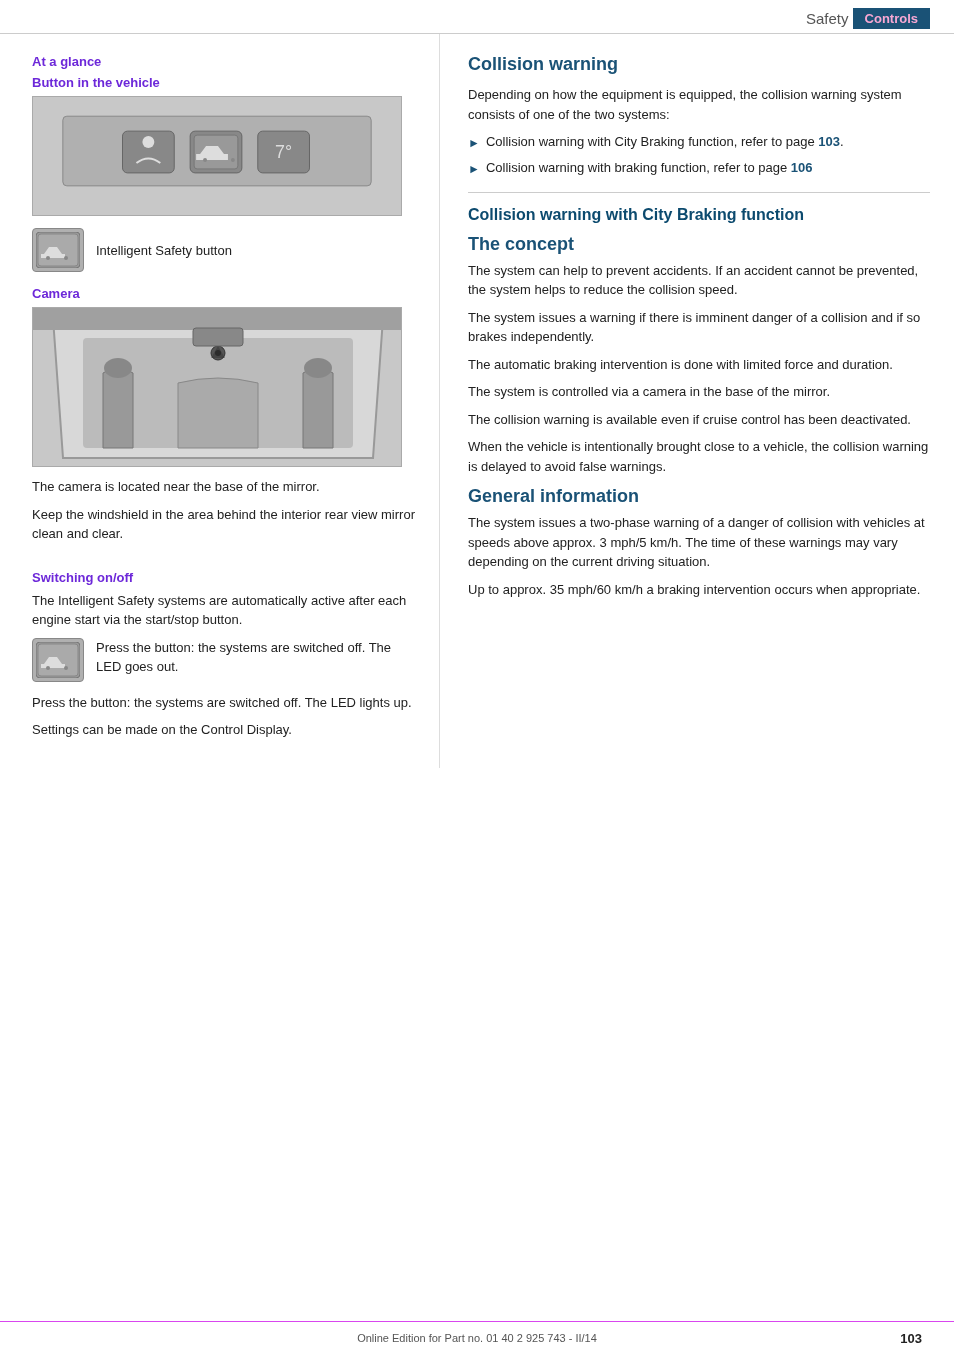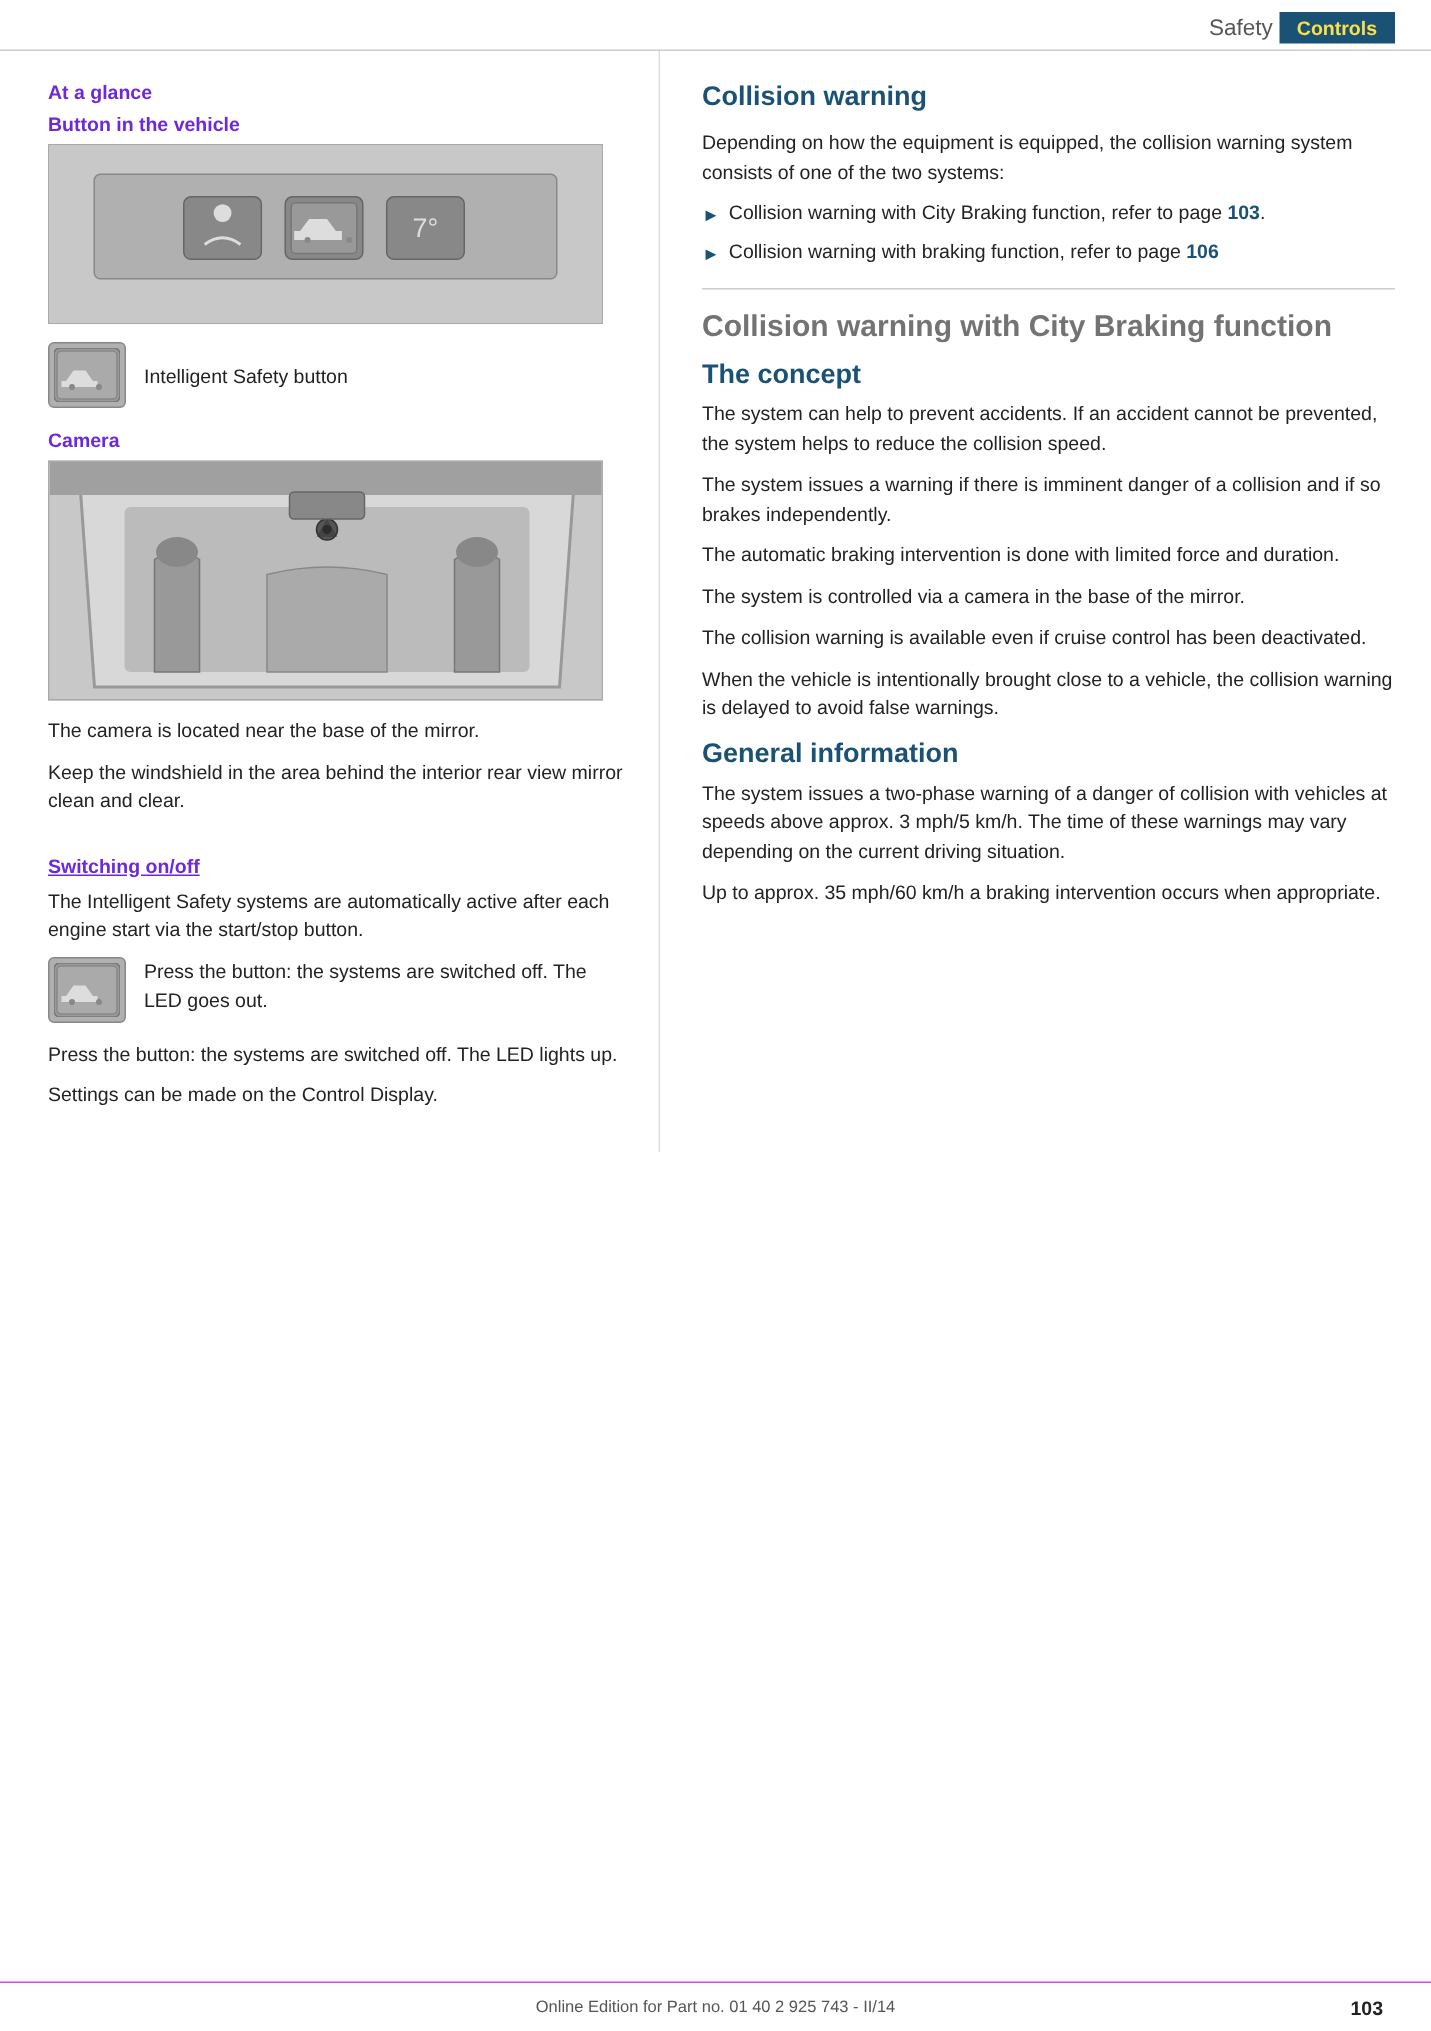--- a/index.html
+++ b/index.html
@@ -21,21 +21,21 @@
       padding: 8px 24px 4px 24px;
       border-bottom: 1px solid #ccc;
     }
     .header-safety {
       color: #555;
       font-size: 15px;
       margin-right: 4px;
     }
     .header-controls {
       background: #1a5276;
-      color: #fde047;
+      color: #f9a8d4;
       padding: 3px 12px;
       font-size: 13px;
       font-weight: bold;
     }
 
     
     .content {
       display: flex;
       padding: 0;
     }
@@ -61,22 +61,22 @@
     }
 
     .main-title {
       color: #1a5276;
       font-size: 18px;
       font-weight: bold;
       margin-bottom: 10px;
     }
 
     .sub-title {
-      color: #737373;
-      font-size: 20px;
+      color: #0c4a6e;
+      font-size: 16px;
       font-weight: bold;
       margin-bottom: 8px;
       line-height: 1.3;
     }
 
     .concept-title {
       color: #1a5276;
       font-size: 18px;
       font-weight: bold;
       margin-bottom: 6px;
@@ -290,21 +290,21 @@
 
         <rect x="160" y="20" width="50" height="18" rx="3" fill="#888" stroke="#666" stroke-width="1"></rect>
 
         <polygon points="185,38 178,50 192,50" fill="#333" opacity="0.5"></polygon>
       </svg>
     </div>
 
     <p>The camera is located near the base of the mirror.</p>
     <p>Keep the windshield in the area behind the interior rear view mirror clean and clear.</p>
 
-    <div class="section-title" style="margin-top:26px;text-decoration:underline;">Switching on/off</div>
+    <div class="section-title" style="margin-top:26px;">Switching on/off</div>
     <p>The Intelligent Safety systems are automatically active after each engine start via the start/stop button.</p>
 
     <div class="press-row">
       <div class="press-icon">
         <svg width="44" height="36" viewBox="0 0 44 36">
           <rect width="44" height="36" rx="4" fill="#999" stroke="#777" stroke-width="1"></rect>
           <rect x="2" y="2" width="40" height="32" rx="3" fill="#aaa" stroke="#888" stroke-width="1"></rect>
           <path d="M8 22 l5-7 h8 l5 7 h3 v4 h-24 v-4z" fill="#ddd"></path>
           <circle cx="12" cy="26" r="2" fill="#888"></circle>
           <circle cx="30" cy="26" r="2" fill="#888"></circle>

